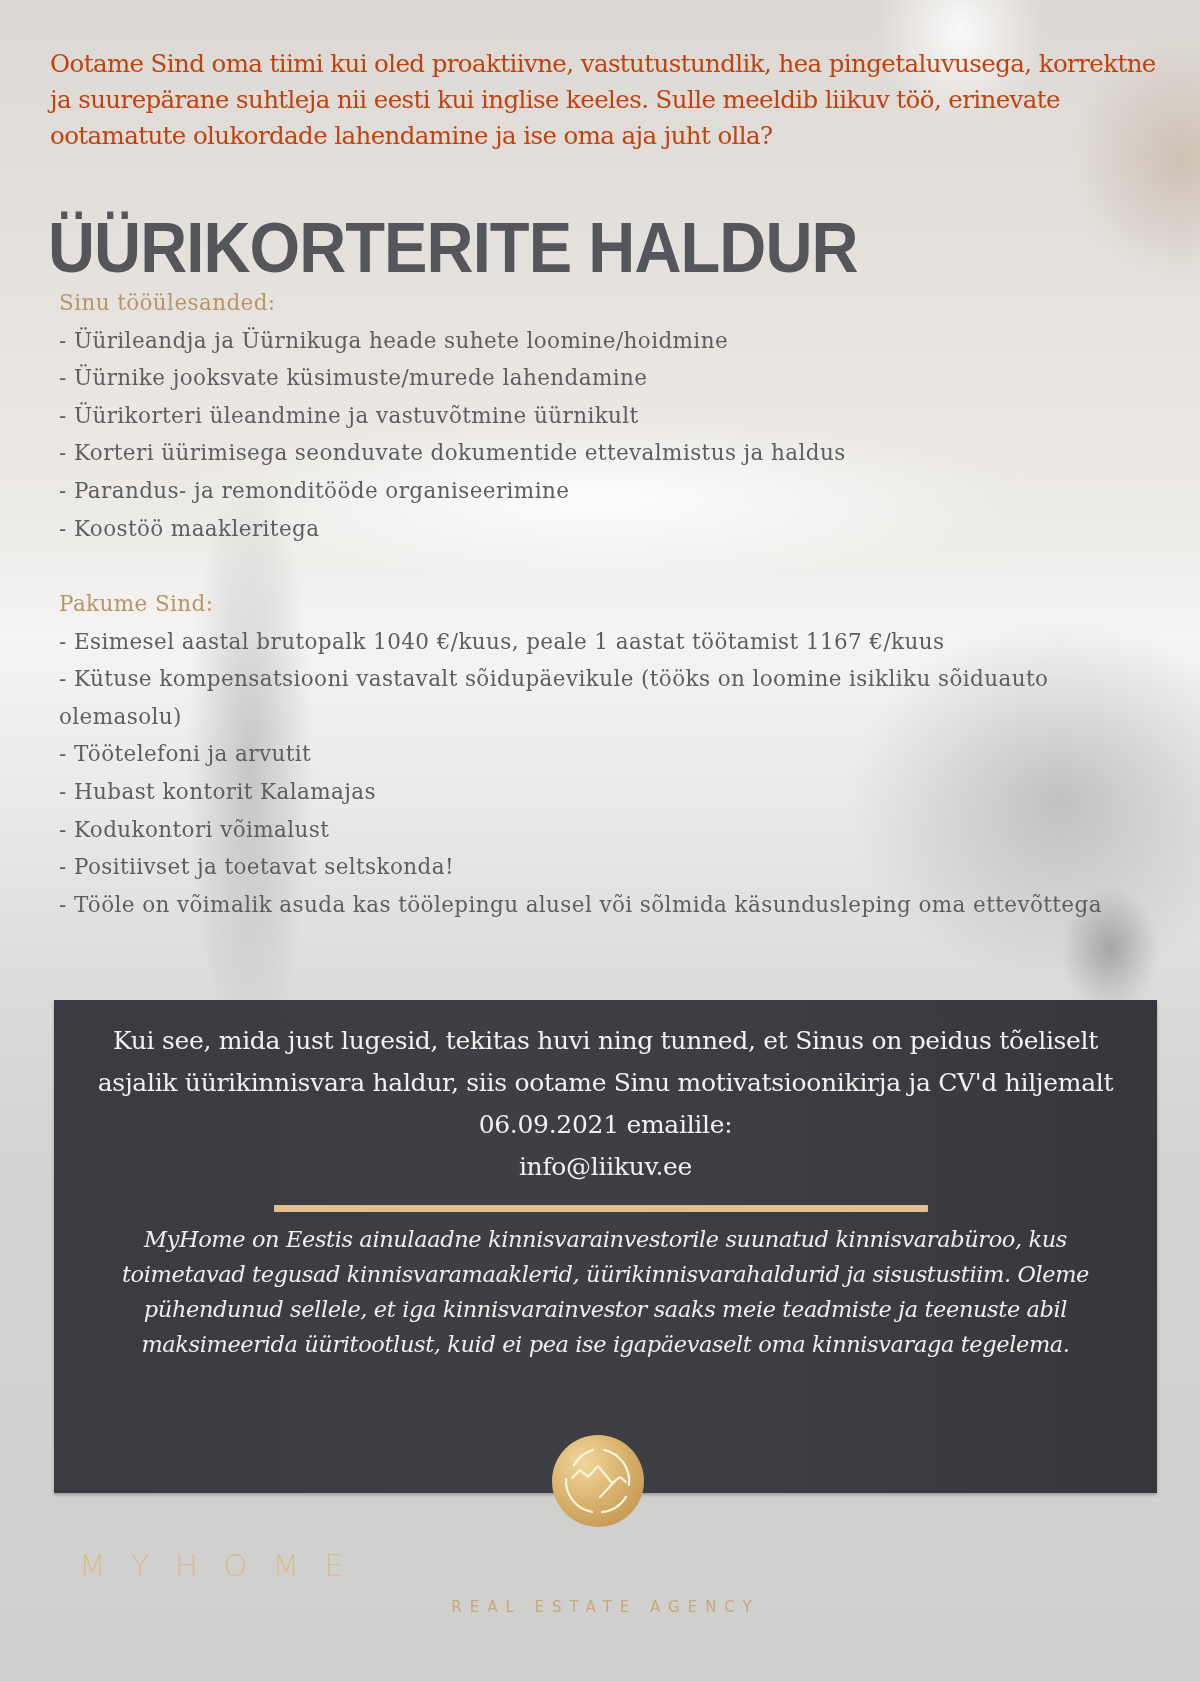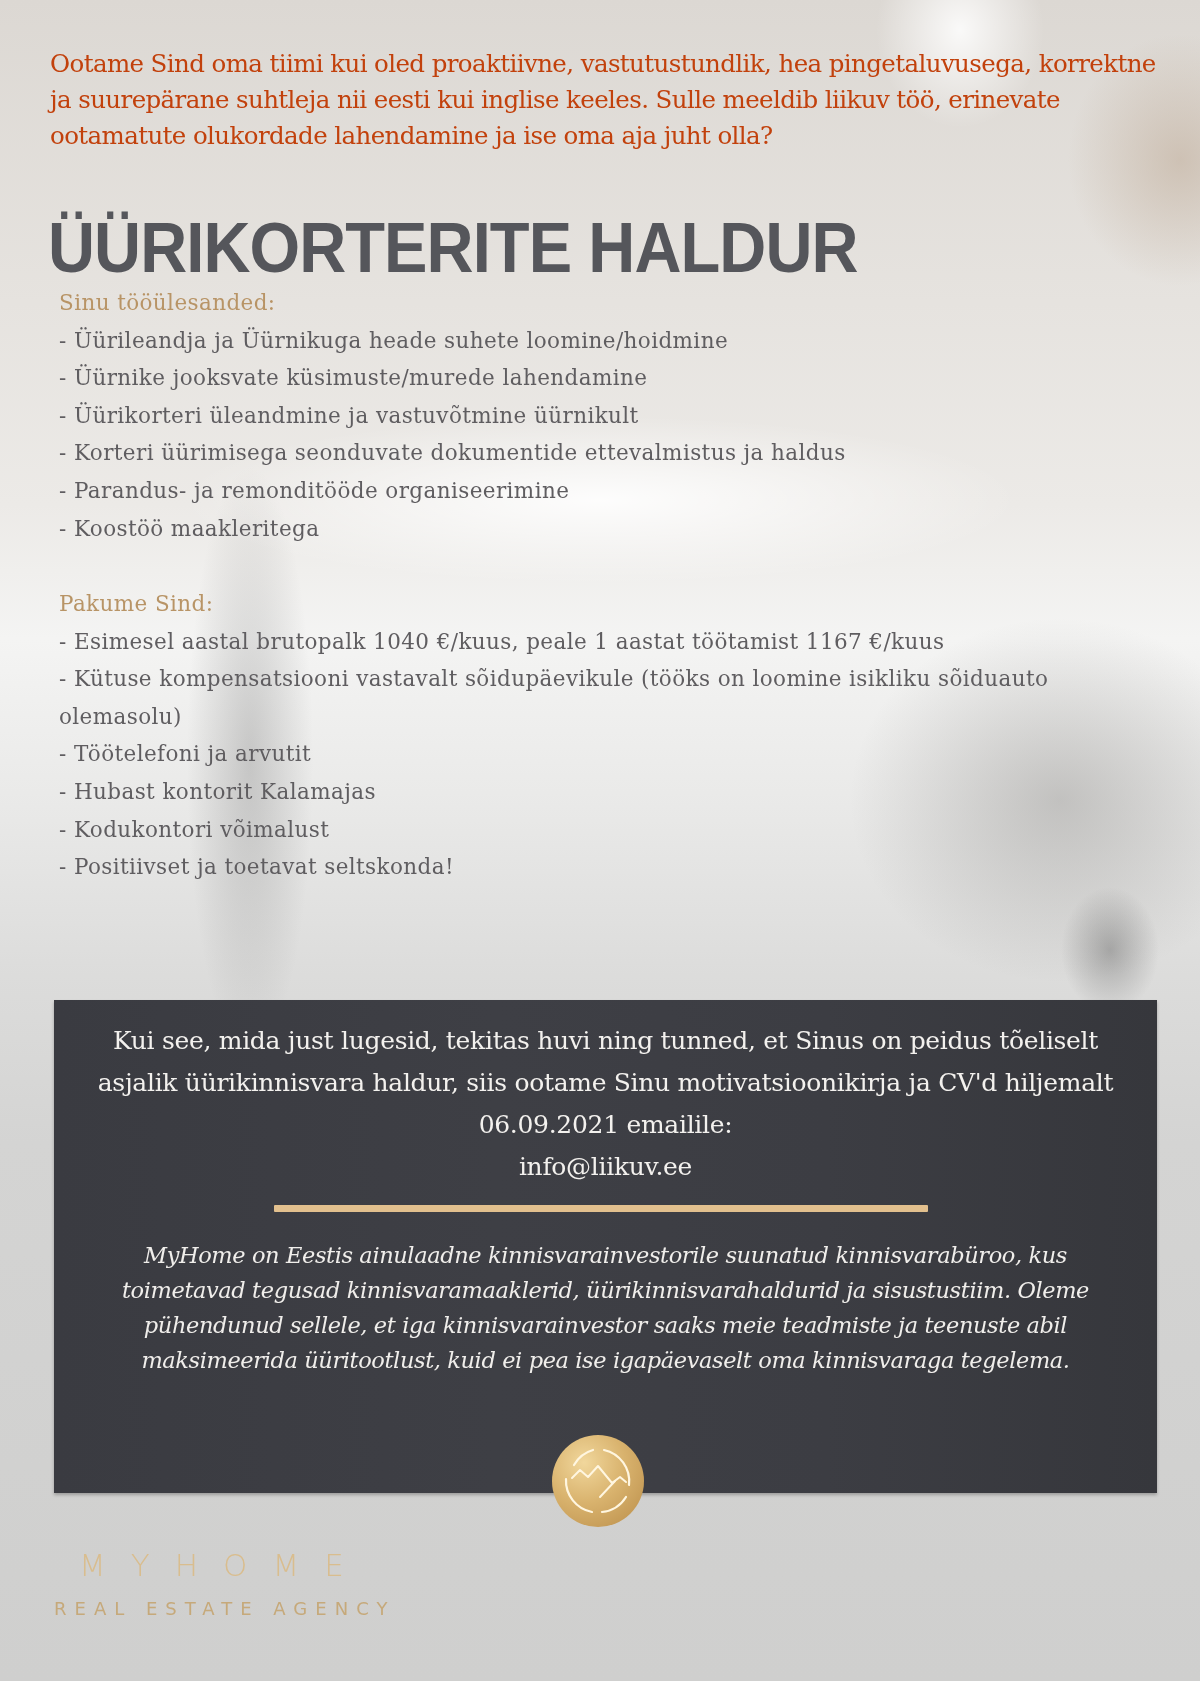--- a/index.html
+++ b/index.html
@@ -46,35 +46,35 @@
     text-align: center; color: #f3f1ee;
     font-family: "DejaVu Serif", serif; font-size: 25px; line-height: 42px; letter-spacing: -0.3px;
   }
   .divider {
     position: absolute; left: 220px; top: 205px; width: 654px; height: 7px;
     background: #e2c08e; border-radius: 1px;
   }
   .about {
     position: absolute; left: 40px; right: 40px; top: 222px;
     text-align: center; color: #f0eeeb; font-style: italic;
-    font-family: "DejaVu Serif", serif; font-size: 22.5px; line-height: 35px; letter-spacing: -0.4px; margin-top: 16px;
+    font-family: "DejaVu Serif", serif; font-size: 22.5px; line-height: 35px; letter-spacing: -0.4px;
   }
   .logo-mark {
     position: absolute; left: 498px; top: 435px; width: 92px; height: 92px; border-radius: 50%;
     background: radial-gradient(circle at 35% 30%, #f1d79c 0%, #d9b36e 45%, #b98c48 100%);
   }
   .logo-mark svg { position: absolute; left: 0; top: 0; }
   .brand {
     position: absolute; left: 0; right: 0; top: 547px; text-align: left;
     font-family: "DejaVu Sans", sans-serif; font-weight: 200; font-size: 31px;
     letter-spacing: 25px; color: #d9bd8e; padding-left: 25px;
   }
   .tagline {
-    position: absolute; left: 0; right: 0; top: 598px; text-align: left;
-    font-family: "DejaVu Sans", sans-serif; font-size: 18px;
+    position: absolute; left: 0; right: 0; top: 598px; text-align: center;
+    font-family: "DejaVu Sans", sans-serif; font-size: 15px;
     letter-spacing: 8px; color: #c6a97a; 
   }
 </style>
 </head>
 <body>
 
 <div class="intro">Ootame Sind oma tiimi kui oled proaktiivne, vastutustundlik, hea pingetaluvusega, korrektne ja suurepärane suhtleja nii eesti kui inglise keeles. Sulle meeldib liikuv töö, erinevate ootamatute olukordade lahendamine ja ise oma aja juht olla?</div>
 
 <div class="title">ÜÜRIKORTERITE HALDUR</div>
 
@@ -89,20 +89,21 @@
 </div>
 
 <div class="section offer">
   <div class="heading">Pakume Sind:</div>
   <div class="item">- Esimesel aastal brutopalk 1040 €/kuus, peale 1 aastat töötamist 1167 €/kuus</div>
   <div class="item">- Kütuse kompensatsiooni vastavalt sõidupäevikule (tööks on loomine isikliku sõiduauto olemasolu)</div>
   <div class="item">- Töötelefoni ja arvutit</div>
   <div class="item">- Hubast kontorit Kalamajas</div>
   <div class="item">- Kodukontori võimalust</div>
   <div class="item">- Positiivset ja toetavat seltskonda!</div>
+  <div class="item">- Tööle on võimalik asuda kas töölepingu alusel või sõlmida käsundusleping oma ettevõttega</div>
 </div>
 
 <div class="panel">
   <div class="cta">
     <span>Kui see, mida just lugesid, tekitas huvi ning tunned, et Sinus on peidus tõeliselt asjalik üürikinnisvara haldur, siis ootame Sinu motivatsioonikirja ja CV'd hiljemalt 06.09.2021 emailile:</span><br>
     <span>info@liikuv.ee</span>
   </div>
   <div class="divider"></div>
   <div class="about">MyHome on Eestis ainulaadne kinnisvarainvestorile suunatud kinnisvarabüroo, kus toimetavad tegusad kinnisvaramaaklerid, üürikinnisvarahaldurid ja sisustustiim. Oleme pühendunud sellele, et iga kinnisvarainvestor saaks meie teadmiste ja teenuste abil maksimeerida üüritootlust, kuid ei pea ise igapäevaselt oma kinnisvaraga tegelema.</div>
 

